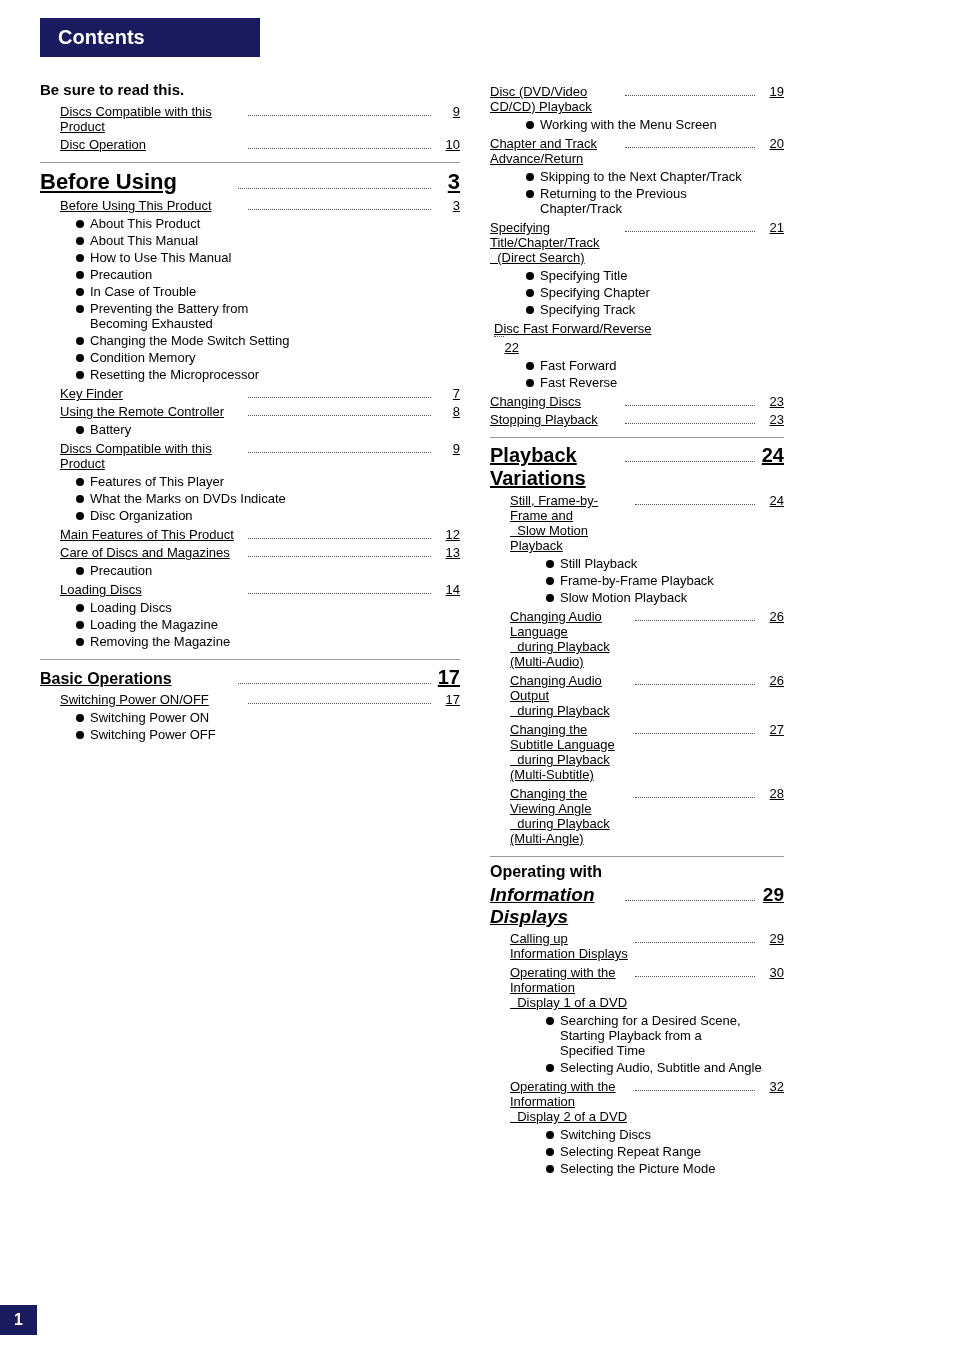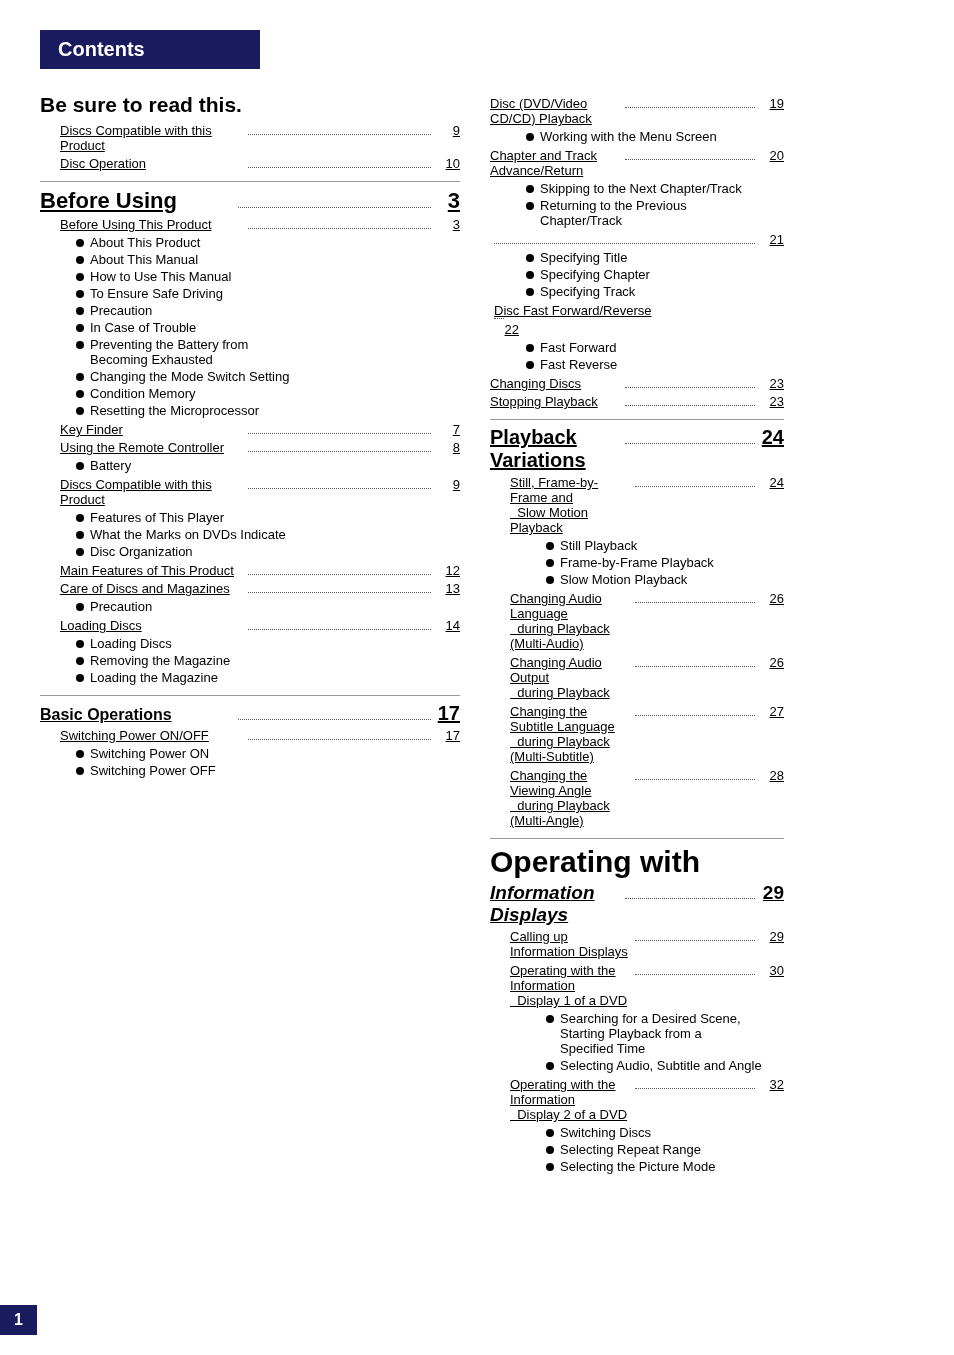--- a/index.html
+++ b/index.html
@@ -9,21 +9,21 @@
       font-size: 13px;
       color: #000;
       width: 954px;
       min-height: 1355px;
       position: relative;
     }
 
     .page-container {
       width: 824px;
       min-height: 1355px;
-      padding: 30px 40px 60px 40px;
+      padding: 18px 40px 60px 40px;
       position: relative;
     }
 
     
     .contents-header {
       background: #1a1a5e;
       color: #fff;
       font-size: 20px;
       font-weight: bold;
       padding: 8px 18px;
@@ -102,21 +102,21 @@
       flex: 1;
       margin: 0 4px 3px 4px;
       min-width: 10px;
     }
     .toc-main-entry .pgnum {
       min-width: 25px;
       text-align: right;
     }
 
     .be-sure-title {
-      font-size: 21px;
+      font-size: 15px;
       font-weight: bold;
       margin-bottom: 6px;
     }
 
     .indent-block {
       padding-left: 20px;
     }
 
   </style>
 </head>
@@ -172,24 +172,20 @@
           <div class="bullet-item">
             <div class="bullet"></div>
             <span class="bullet-text">About This Manual</span>
           </div>
           <div class="bullet-item">
             <div class="bullet"></div>
             <span class="bullet-text">How to Use This Manual</span>
           </div>
           <div class="bullet-item">
             <div class="bullet"></div>
-            <span class="bullet-text">To Ensure Safe Driving</span>
-          </div>
-          <div class="bullet-item">
-            <div class="bullet"></div>
             <span class="bullet-text">Precaution</span>
           </div>
           <div class="bullet-item">
             <div class="bullet"></div>
             <span class="bullet-text">In Case of Trouble</span>
           </div>
           <div class="bullet-item">
             <div class="bullet"></div>
             <span class="bullet-text">Preventing the Battery from<br>Becoming Exhausted</span>
           </div>
@@ -260,25 +256,25 @@
             <span class="label">Loading Discs</span>
             <span class="dotted"></span>
             <span class="pgnum">14</span>
           </div>
           <div class="bullet-item">
             <div class="bullet"></div>
             <span class="bullet-text">Loading Discs</span>
           </div>
           <div class="bullet-item">
             <div class="bullet"></div>
+            <span class="bullet-text">Loading the Magazine</span>
+          </div>
+          <div class="bullet-item">
+            <div class="bullet"></div>
             <span class="bullet-text">Removing the Magazine</span>
-          </div>
-          <div class="bullet-item">
-            <div class="bullet"></div>
-            <span class="bullet-text">Loading the Magazine</span>
           </div>
         </div>
       </div>
 
       <div class="divider"></div>
 
       <div>
         <div class="toc-main-entry">
           <span class="label" style="font-size:16px;font-weight:bold;">Basic Operations</span>
           <span class="dotted"></span>
@@ -326,20 +322,21 @@
           <div class="bullet-item">
             <div class="bullet"></div>
             <span class="bullet-text">Skipping to the Next Chapter/Track</span>
           </div>
           <div class="bullet-item">
             <div class="bullet"></div>
             <span class="bullet-text">Returning to the Previous<br>Chapter/Track</span>
           </div>
         </div>
         <div class="toc-main-entry" style="margin-top:4px;">
+          <span class="label">Specifying Title/Chapter/Track<br>&nbsp;&nbsp;(Direct Search)</span>
           <span class="dotted"></span>
           <span class="pgnum">21</span>
         </div>
         <div class="indent-block">
           <div class="bullet-item">
             <div class="bullet"></div>
             <span class="bullet-text">Specifying Title</span>
           </div>
           <div class="bullet-item">
             <div class="bullet"></div>
@@ -425,21 +422,21 @@
             <span class="dotted"></span>
             <span class="pgnum">28</span>
           </div>
         </div>
       </div>
 
       <div class="divider"></div>
 
       <div>
         <div style="margin-top:6px;">
-          <div style="font-size:30px;font-weight:bold;">Operating with</div>
+          <div style="font-size:16px;font-weight:bold;">Operating with</div>
           <div class="toc-main-entry">
             <span class="label" style="font-size:19px;font-weight:bold;font-style:italic;">Information Displays</span>
             <span class="dotted"></span>
             <span class="pgnum" style="font-size:19px;font-weight:bold;">29</span>
           </div>
         </div>
         <div class="indent-block">
           <div class="toc-main-entry">
             <span class="label">Calling up Information Displays</span>
             <span class="dotted"></span>

